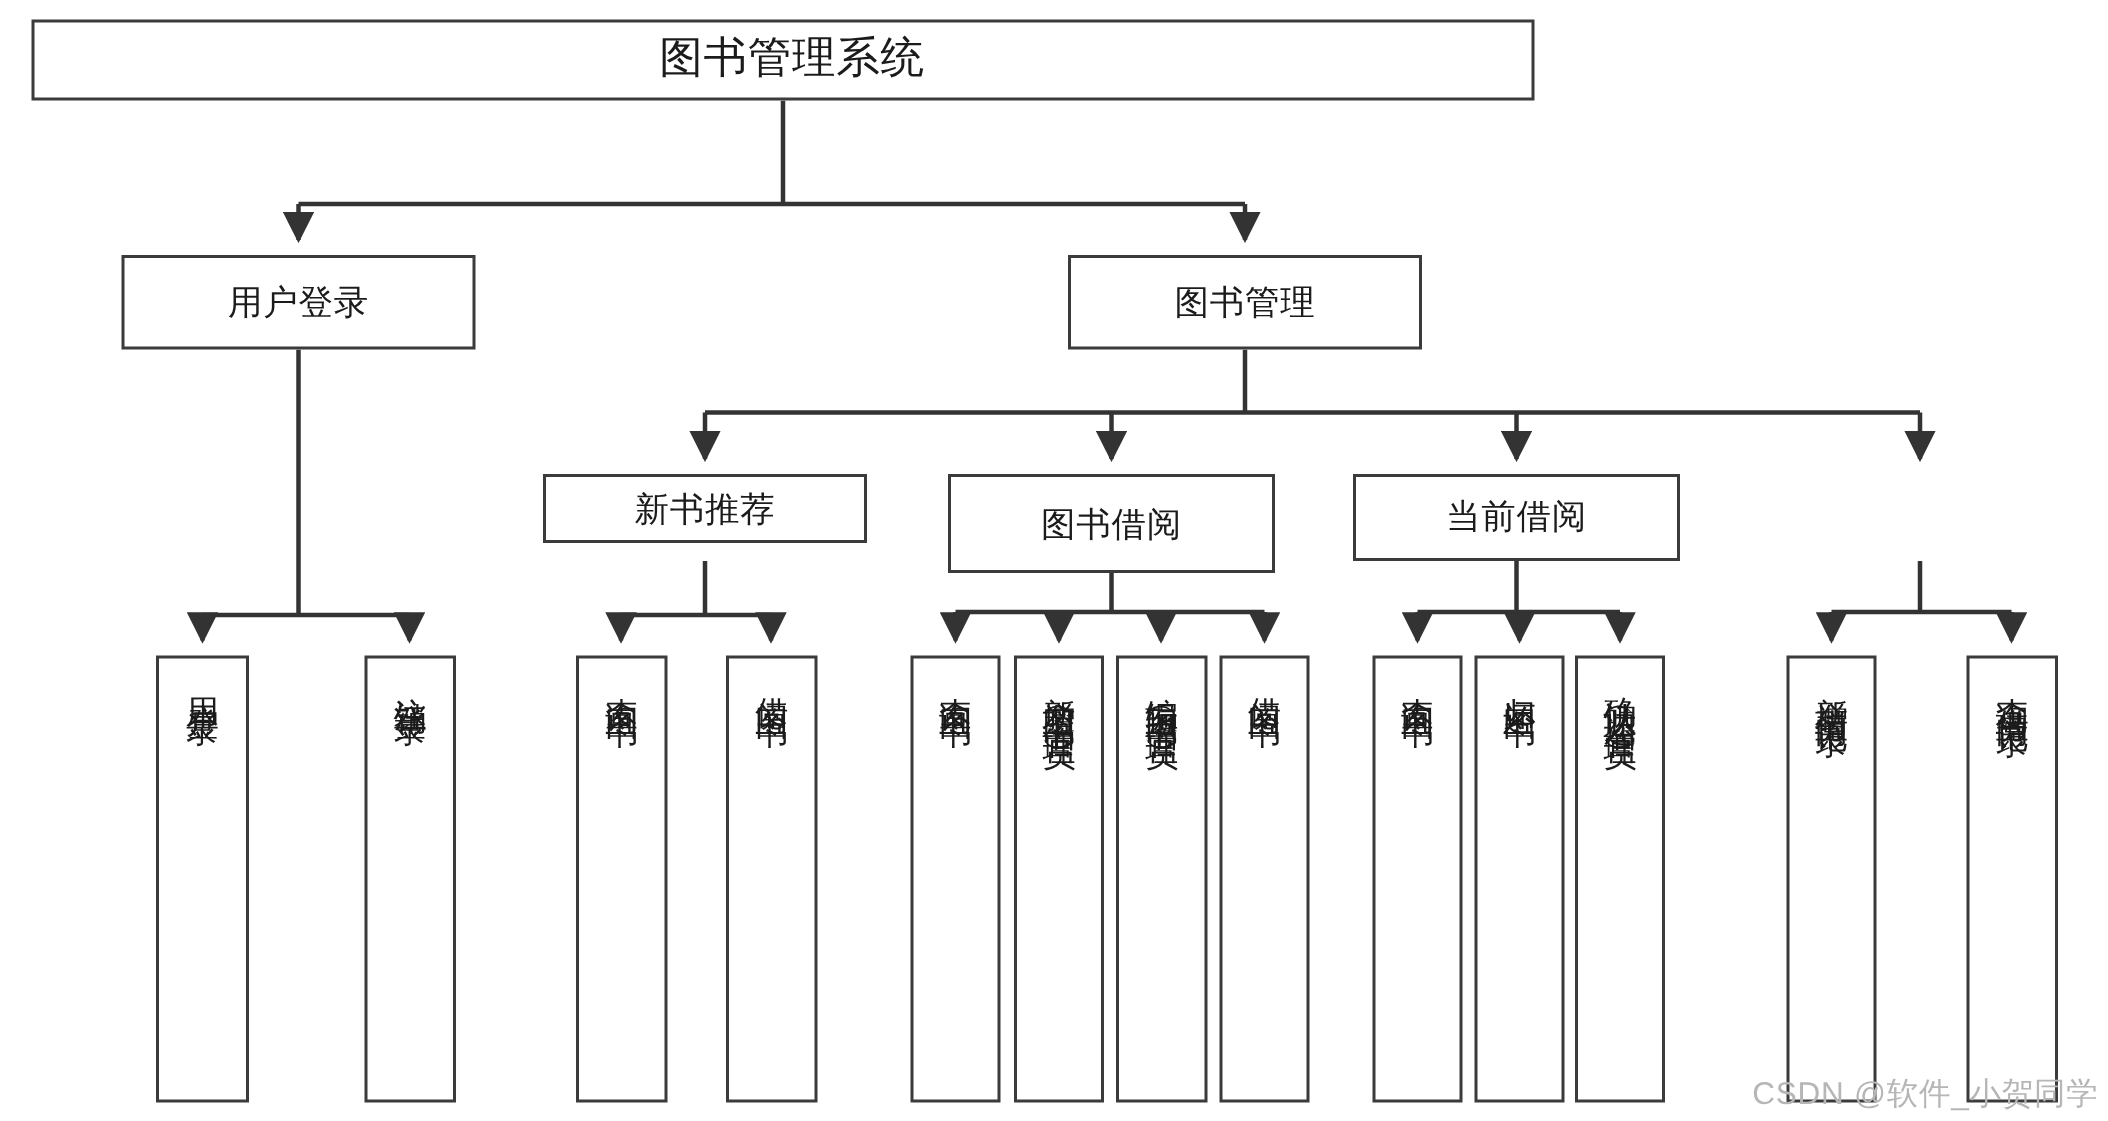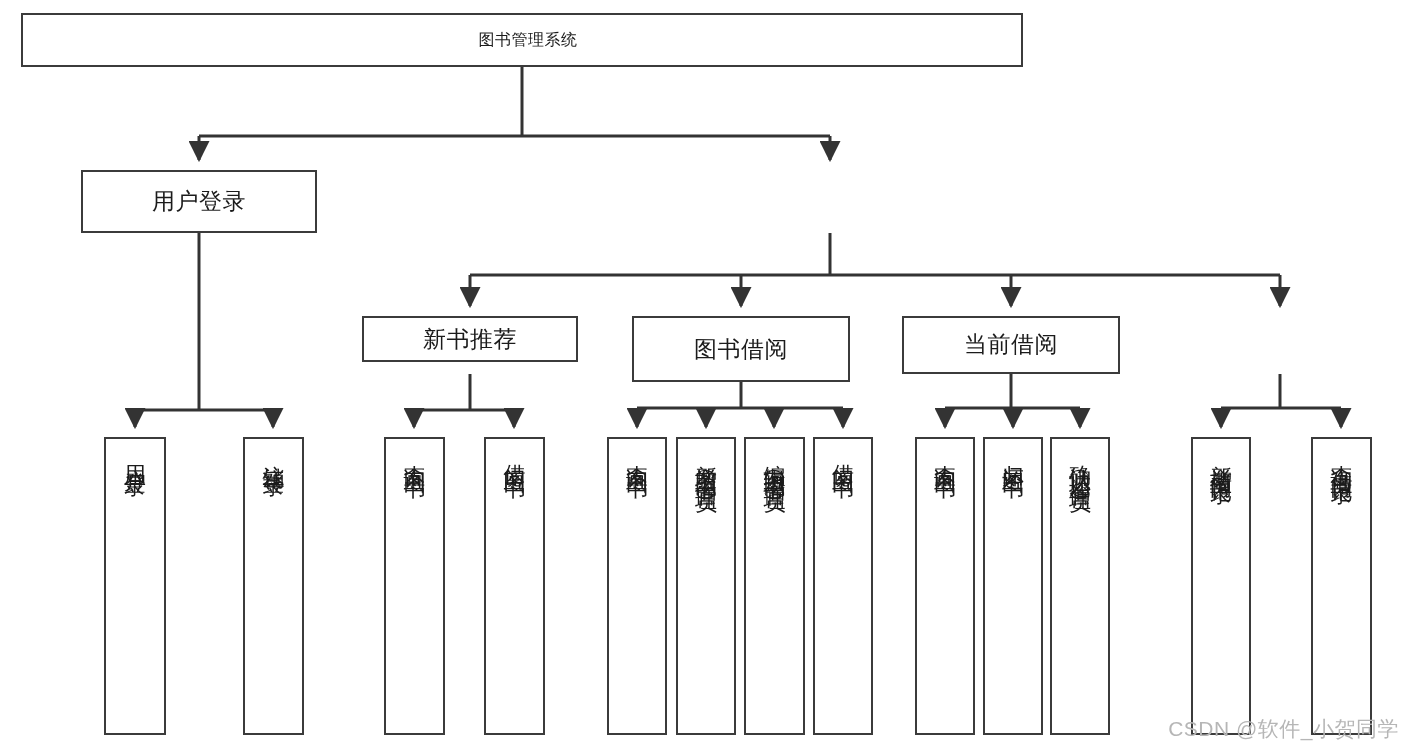--- a/index.html
+++ b/index.html
@@ -51,21 +51,21 @@
   .node-label-v {
     writing-mode: vertical-rl;
     text-orientation: upright;
     font-size: 22px;
     color: #1b1b1b;
     letter-spacing: 4px;
     line-height: 1.0;
     white-space: nowrap;
   }
   .node-box.title-box .node-label-h {
-    font-size: 16px;
+    font-size: 29px;
     margin-left: 12px;
   }
   .watermark {
     position: absolute;
     right: 6px;
     bottom: 4px;
     font-size: 21px;
     color: #b6b6b6;
     white-space: nowrap;
     letter-spacing: 0.5px;
@@ -132,20 +132,23 @@
     </g>
   </svg>
 
   <div class="node-box title-box" style="left:21px; top:13px; width:1002px; height:54px;">
     <span class="node-label-h">图书管理系统</span>
   </div>
 
   <div class="node-box" style="left:81px; top:170px; width:236px; height:63px;">
     <span class="node-label-h">用户登录</span>
   </div>
+  <div class="node-box" style="left:712px; top:170px; width:236px; height:63px;">
+    <span class="node-label-h">图书管理</span>
+  </div>
 
   <div class="node-box" style="left:362px; top:316px; width:216px; height:46px;">
     <span class="node-label-h">新书推荐</span>
   </div>
   <div class="node-box" style="left:632px; top:316px; width:218px; height:66px;">
     <span class="node-label-h">图书借阅</span>
   </div>
   <div class="node-box" style="left:902px; top:316px; width:218px; height:58px;font-family:Liberation Serif, serif;">
     <span class="node-label-h">当前借阅</span>
   </div>

